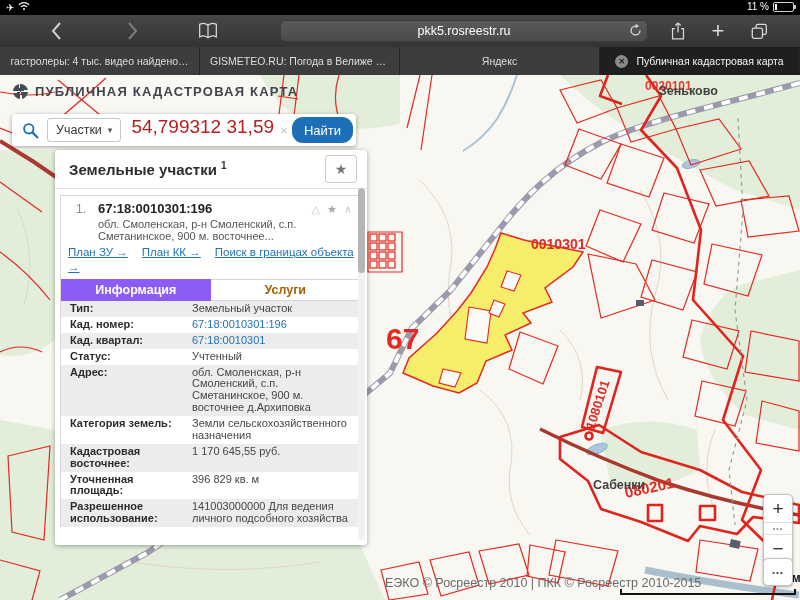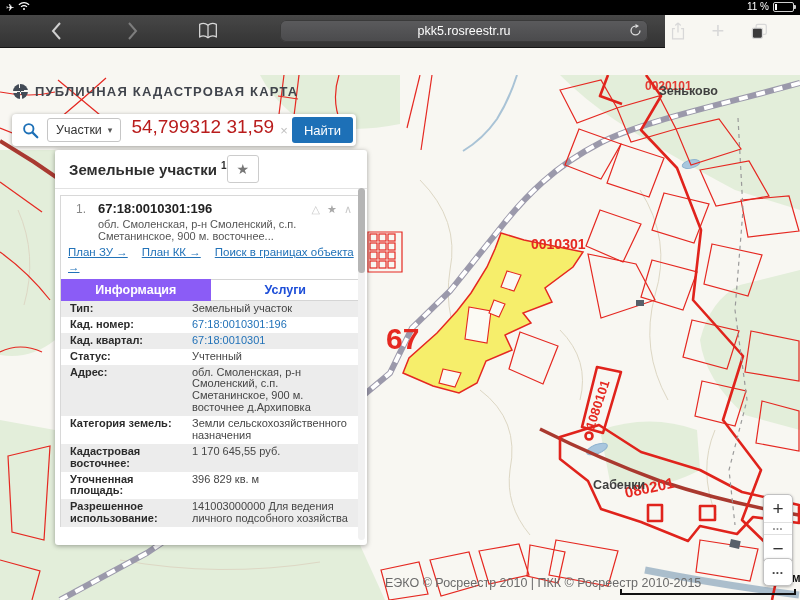--- a/index.html
+++ b/index.html
@@ -8,21 +8,21 @@
   
   .status-bar{position:absolute;left:0;top:0;width:800px;height:15px;background:#000;
     color:#fff;font-size:10px;display:flex;align-items:center;}
   .sb-left{position:absolute;left:6px;top:1px;display:flex;align-items:center;gap:4px;}
   .sb-time{position:absolute;left:0;width:100%;text-align:center;font-weight:bold;letter-spacing:.3px;}
   .sb-right{position:absolute;right:6px;top:1px;display:flex;align-items:center;gap:4px;}
   .battery{width:19px;height:8px;border:1px solid #cfcfcf;border-radius:2px;position:relative;}
   .battery:after{content:"";position:absolute;right:-3px;top:2px;width:2px;height:4px;background:#cfcfcf;border-radius:0 1px 1px 0;}
   .battery i{position:absolute;left:1px;top:1px;bottom:1px;width:2px;background:#fff;}
   
-  .toolbar{position:absolute;left:0;top:15px;width:665px;height:32px;
+  .toolbar{position:absolute;left:0;top:15px;width:800px;height:32px;
     background:linear-gradient(#474747,#333);border-bottom:1px solid #161616;}
   .tb-btn{position:absolute;top:0;height:32px;display:flex;align-items:center;justify-content:center;}
   .url-pill{position:absolute;left:280px;top:5px;width:368px;height:22px;border-radius:6px;
     background:linear-gradient(#5b5b5d,#4a4a4c);box-shadow:inset 0 0 0 1px #3a3a3a;
     color:#fdfdfd;font-size:12.5px;display:flex;align-items:center;justify-content:center;}
   .url-refresh{position:absolute;right:6px;top:4px;}
   .plus-glyph{color:#d8d8d8;font-size:22px;font-weight:300;line-height:1;}
   
   .tabbar{position:absolute;left:0;top:47px;width:800px;height:28px;background:#353535;display:flex;
     border-bottom:1px solid #1c1c1c;}
@@ -49,44 +49,44 @@
   
   .search-panel{position:absolute;left:12px;top:114px;width:344px;height:32px;background:#fff;
     border-radius:4px;box-shadow:0 1px 4px rgba(0,0,0,.35);display:flex;align-items:center;}
   .search-icon{margin:0 8px 0 10px;display:flex;}
   .cat-select{border:1px solid #c6c6c6;border-radius:3px;height:22px;display:flex;align-items:center;
     gap:6px;padding:0 8px;font-size:12.5px;color:#333;background:#fff;}
   .caret{font-size:9px;color:#555;}
   .coord-input{flex:1;border:none;outline:none;font-size:19px;color:#b91c1c;margin:0 4px 6px 8px;
     font-family:"Liberation Sans",sans-serif;min-width:0;}
   .clear-x{color:#c0c0c0;font-size:13px;margin-right:4px;}
-  .find-btn{background:#1d70b7;color:#fff;border:none;border-radius:3px;height:26px;padding:0 12px;
+  .find-btn{background:#1d70b7;color:#fff;border:none;border-radius:11px;height:26px;padding:0 12px;
     font-size:13px;margin-right:3px;font-family:"Liberation Sans",sans-serif;}
   
   .panel{position:absolute;left:55px;top:150px;width:312px;height:395px;background:#fff;
     border-radius:3px;box-shadow:0 1px 5px rgba(0,0,0,.35);overflow:hidden;}
-  .panel-title-row{display:flex;align-items:center;
+  .panel-title-row{display:flex;align-items:center;justify-content:space-between;
     padding:5px 10px 5px 14px;border-bottom:1px solid #e2e2e2;}
   .panel-title{font-size:15px;font-weight:bold;color:#2e2e2e;}
   .panel-title sup{font-size:10px;}
   .fav-btn{width:30px;height:26px;border:1px solid #ccc;border-radius:3px;background:#fff;
     color:#777;font-size:14px;display:flex;align-items:center;justify-content:center;}
   .result-box{margin:6px 5px 0 5px;border:1px solid #d8d8d8;border-bottom:none;}
   .card{padding:5px 7px 4px 7px;}
   .card-row1{display:flex;align-items:baseline;}
   .card-index{width:22px;color:#888;font-size:12px;flex:none;margin-left:8px;}
   .card-num{font-size:13px;font-weight:bold;color:#222;flex:1;}
   .card-icons{color:#c9c9c9;font-size:11px;letter-spacing:2px;flex:none;}
   .card-icons .st{color:#a8a8a8;}
   .card-addr{margin:2px 0 3px 30px;font-size:11px;color:#555;line-height:1.1;width:230px;}
   .card-links{font-size:11.5px;line-height:1.3;}
   .card-links a{color:#2272b8;text-decoration:underline;margin-right:14px;}
   .ptabs{display:flex;height:22px;font-size:12.5px;font-weight:bold;}
   .ptab-active{flex:1;background:#8b5cf6;color:#fff;display:flex;align-items:center;justify-content:center;}
-  .ptab{flex:1;background:#fff;color:#1d4ed8;border:1px solid #d5d5d5;border-left:none;box-sizing:border-box;
+  .ptab{flex:1;background:#fff;color:#a16207;border:1px solid #d5d5d5;border-left:none;box-sizing:border-box;
     display:flex;align-items:center;justify-content:center;}
   .info-table{font-size:11px;line-height:1.08;}
   .irow{display:flex;padding:2px 8px 2px 9px;}
   .irow:nth-child(odd){background:#ececec;}
   .ilabel{width:116px;flex:none;font-weight:bold;color:#2b2b2b;padding-right:6px;}
   .ivalue{flex:1;color:#454545;}
   .ivalue.link{color:#2272b8;}
   .pscroll{position:absolute;right:2px;top:38px;bottom:5px;width:7px;background:#f1f1f1;border-radius:4px;}
   .pthumb{position:absolute;left:0;top:0;width:7px;height:85px;background:#b5b5b5;border-radius:4px;}
   
@@ -161,20 +161,35 @@
     </span>
     <span class="tb-btn plus-glyph" style="left:708px;width:20px;">+</span>
     <span class="tb-btn" style="left:748px;width:22px;">
       <svg width="17" height="17" viewBox="0 0 20 20">
           <rect x="6" y="1.5" width="12" height="12" rx="2" fill="none" stroke="#d8d8d8" stroke-width="1.5"></rect>
           <rect x="1.5" y="6" width="12" height="12" rx="2" fill="#3b3b3b" stroke="#d8d8d8" stroke-width="1.5"></rect>
         </svg>
     </span>
   </div>
 
+  <div class="tabbar">
+    <div class="stab">
+        <span>гастролеры: 4 тыс. видео найдено…</span>
+      </div>
+    <div class="stab">
+        <span>GISMETEO.RU: Погода в Велиже н…</span>
+      </div>
+    <div class="stab">
+        <span>Яндекс</span>
+      </div>
+    <div class="stab active">
+      <span class="tab-close">✕</span>
+      <span>Публичная кадастровая карта</span>
+    </div>
+  </div>
 
   <div class="map-wrap">
     <svg width="800" height="525" viewBox="0 75 800 525">
       <rect x="0" y="75" width="800" height="525" fill="#f8f7f2"></rect>
 
       <path class="grn" d="M560,75 L800,75 L800,210 L735,190 Q660,150 615,120 Q585,100 560,75 Z"></path>
       <path class="grn" d="M800,270 L800,430 L745,415 Q705,380 700,340 Q710,300 740,285 Z" fill="#e6f0de"></path>
       <path class="grn" d="M260,75 L400,75 L400,124 Q330,138 290,112 Q270,95 260,75 Z"></path>
       <path class="grn" d="M0,150 L55,150 L55,340 Q30,360 0,355 Z"></path>
       <path class="grn" d="M0,420 L55,430 L55,545 L0,545 Z"></path>

